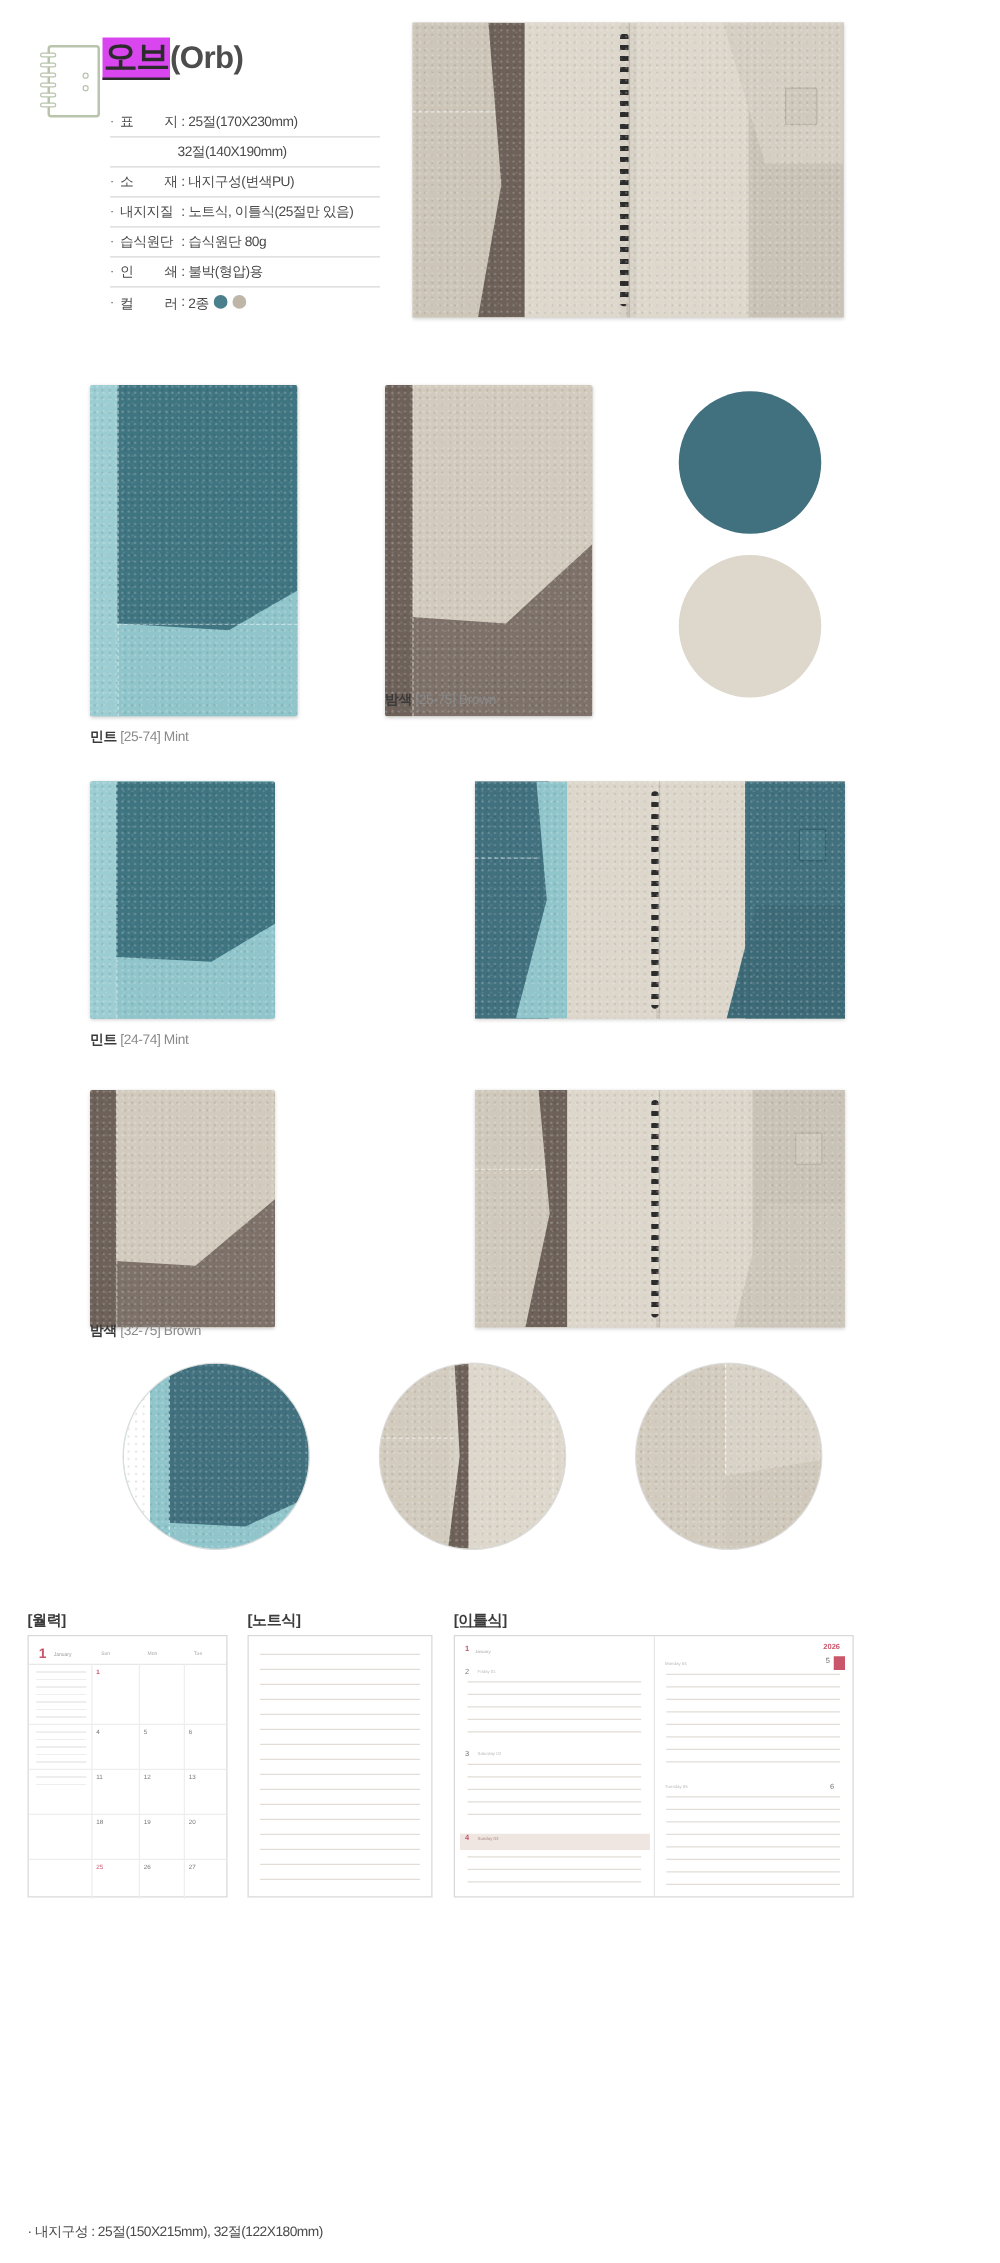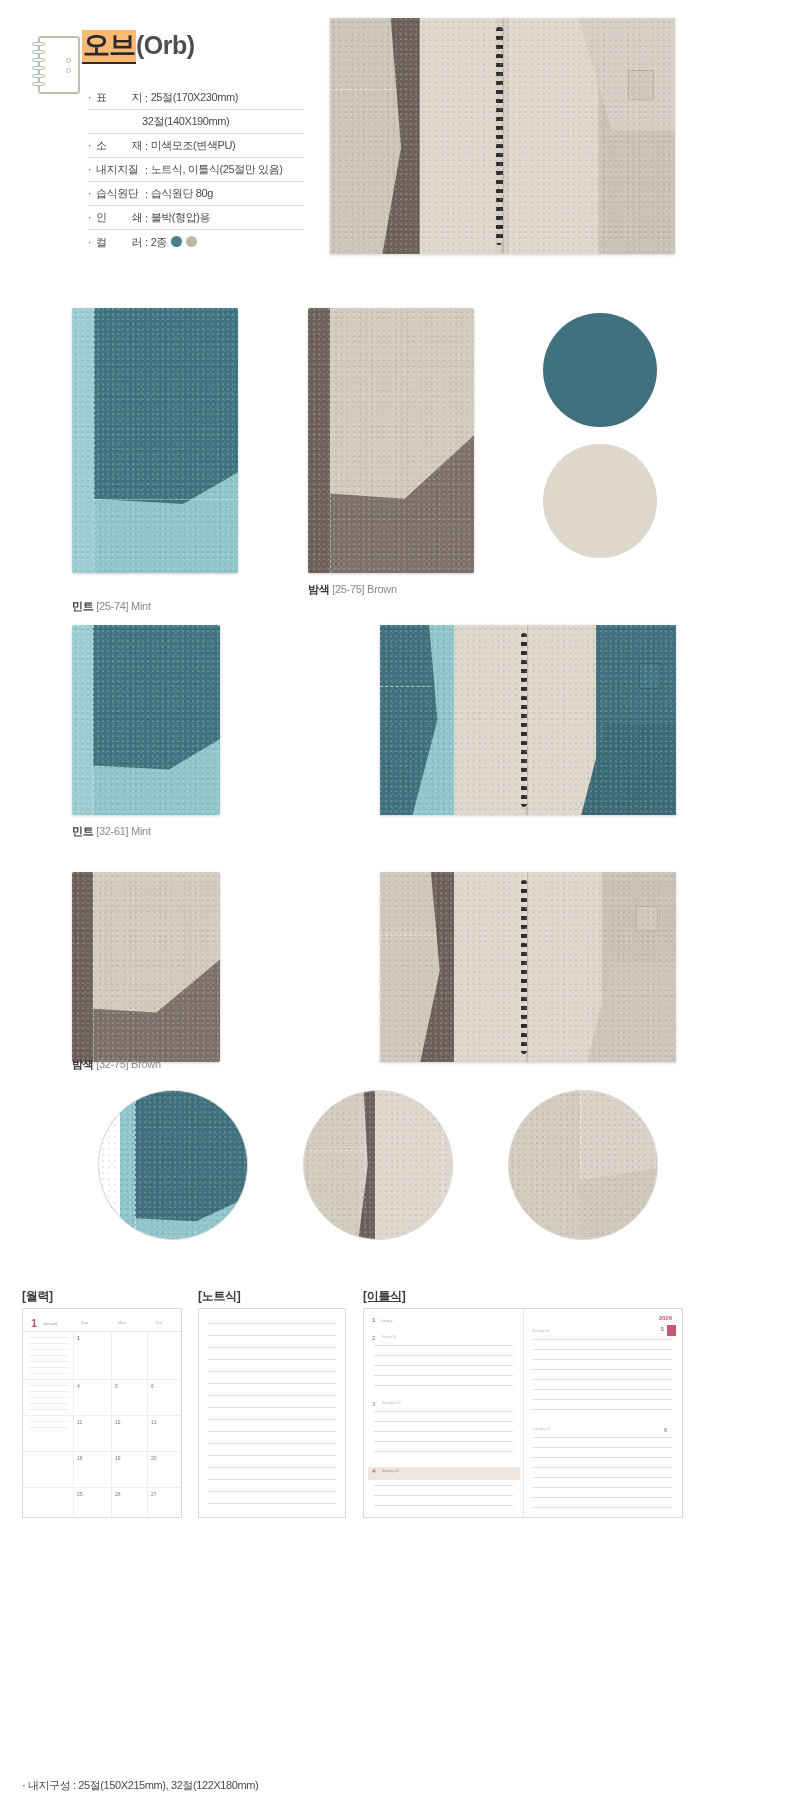--- a/index.html
+++ b/index.html
@@ -24,21 +24,21 @@
     border: 1.5px solid #b9c4ad; border-radius: 3px; background: #fff;
   }
   .nb-dot {
     position: absolute; right: 9px; width: 5px; height: 5px;
     border: 1.3px solid #b9c4ad; border-radius: 50%;
   }
 
   .title-wrap { position: absolute; left: 82px; top: 30px; }
   .title-ko {
     display: inline-block; font-size: 27px; font-weight: bold; letter-spacing: -1px;
-    color: #2b2b2b; background: #fdba74; padding: 0 1px;
+    color: #2b2b2b; background: #d946ef; padding: 0 1px;
     border-bottom: 2px solid #2b2b2b; line-height: 1.18;
   }
   .title-en {
     display: inline-block; font-size: 25px; font-weight: bold;
     color: #4d4d4d; letter-spacing: -0.5px; vertical-align: baseline;
   }
 
   .spec { position: absolute; left: 88px; top: 86px; width: 216px; }
   .spec-row {
     display: flex; align-items: center;
@@ -145,21 +145,21 @@
       <span class="spec-val">32절(140X190mm)</span>
     </div>
 
     <div class="spec-row">
       <span class="spec-bullet">·</span>
       <span class="spec-key">
           <span>소</span>
           <span>재</span>
         </span>
       <span class="spec-sep">:</span>
-      <span class="spec-val">미색모조(변색PU)</span>
+      <span class="spec-val">내지구성(변색PU)</span>
     </div>
 
     <div class="spec-row">
       <span class="spec-bullet">·</span>
       <span class="spec-key" style="width:46px">
           <span>내지지질</span>
         </span>
       <span class="spec-sep">:</span>
       <span class="spec-val">노트식, 이틀식(25절만 있음)</span>
     </div>
@@ -221,52 +221,52 @@
 </div>
 
 <div class="cover" style="left:72px; top:308px; width:166px; height:265px; background:#8fc5cb; border-radius:2px;">
   <div style="position:absolute;left:0;top:0;width:13%;height:100%;background:#9ccdd2;"></div>
   <div style="position:absolute;left:13%;top:0;width:87%;height:100%;background:#3f7581;
               clip-path: polygon(0 0, 100% 0, 100% 62%, 62% 74%, 0 72%);"></div>
   <div style="position:absolute;left:13%;top:0;width:0;height:100%;border-left:1px dashed rgba(255,255,255,0.5);"></div>
   <div style="position:absolute;left:13%;top:72%;width:87%;height:0;border-top:1px dashed rgba(255,255,255,0.45);"></div>
   <div class="grain"></div>
 </div>
-<div class="caption" style="left:72px; top:599px;">
+<div class="caption" style="left:72px; top:582px;">
   <b>민트</b>
   <i>[25-74]</i>
   <i>Mint</i>
 </div>
 
 <div class="cover" style="left:308px; top:308px; width:166px; height:265px; background:#d2cabd; border-radius:2px;">
   <div style="position:absolute;left:0;top:0;width:13%;height:100%;background:#6d6159;"></div>
   <div style="position:absolute;left:13%;top:0;width:87%;height:100%;background:#7d7169;
               clip-path: polygon(0 100%, 100% 100%, 100% 48%, 52% 72%, 0 70%);"></div>
   <div style="position:absolute;left:13%;top:0;width:0;height:100%;border-left:1px dashed rgba(255,255,255,0.45);"></div>
   <div class="grain"></div>
 </div>
-<div class="caption" style="left:308px; top:582px;">
+<div class="caption" style="left:308px; top:552px;">
   <b>밤색</b>
   <i>[25-75]</i>
   <i>Brown</i>
 </div>
 
 <div class="swatch-circle" id="circ-teal" style="left: 543px; top: 313px; width: 114px; height: 114px; background: rgb(65, 112, 126);"></div>
 <div class="swatch-circle" id="circ-beige" style="left: 543px; top: 444px; width: 114px; height: 114px; background: rgb(221, 215, 204);"></div>
 
 <div class="cover" style="left:72px; top:625px; width:148px; height:190px; background:#8fc5cb; border-radius:2px;">
   <div style="position:absolute;left:0;top:0;width:14%;height:100%;background:#9ccdd2;"></div>
   <div style="position:absolute;left:14%;top:0;width:86%;height:100%;background:#3f7581;
               clip-path: polygon(0 0, 100% 0, 100% 60%, 60% 76%, 0 74%);"></div>
   <div style="position:absolute;left:14%;top:0;width:0;height:100%;border-left:1px dashed rgba(255,255,255,0.5);"></div>
   <div class="grain"></div>
 </div>
 <div class="caption" style="left:72px; top:824px;">
   <b>민트</b>
-  <i>[32-61]</i>
+  <i>[24-74]</i>
   <i>Mint</i>
 </div>
 
 <div class="cover" style="left:380px; top:625px; width:296px; height:190px; background:#ddd7cc;">
   <div style="position:absolute;left:0;top:0;width:20%;height:100%;background:#41707e;"></div>
   <div style="position:absolute;left:11%;top:0;width:14%;height:100%;background:#8fc5cb;
               clip-path: polygon(40% 0, 100% 0, 100% 100%, 0 100%, 60% 50%);"></div>
   <div style="position:absolute;left:0;top:32%;width:17%;height:0;border-top:1px dashed rgba(255,255,255,0.55);"></div>
   <div style="position:absolute;left:25%;top:0;width:22%;height:100%;background:#dcd6cb;"></div>
   <div style="position:absolute;left:47.5%;top:4%;width:6px;height:92%;

